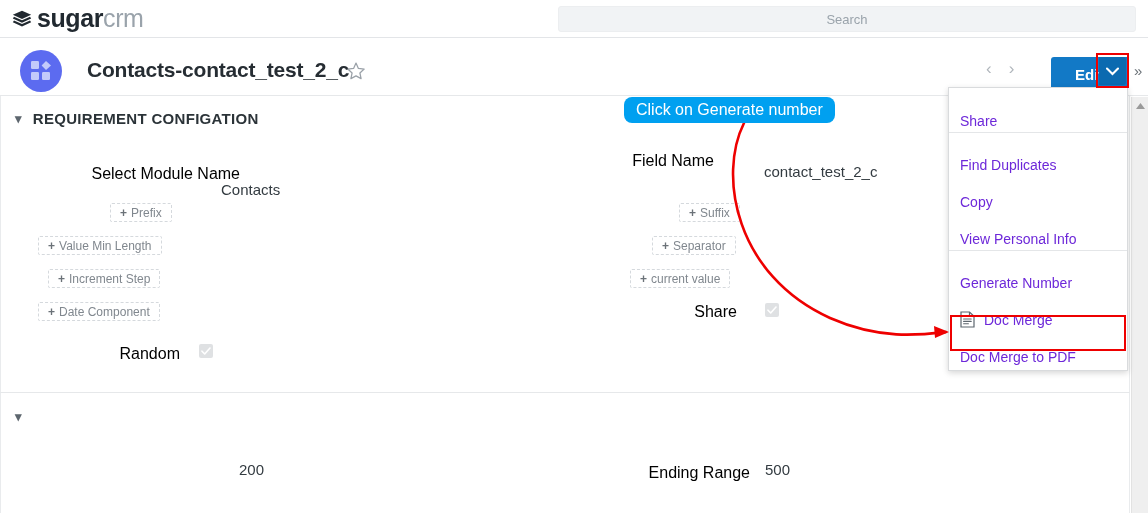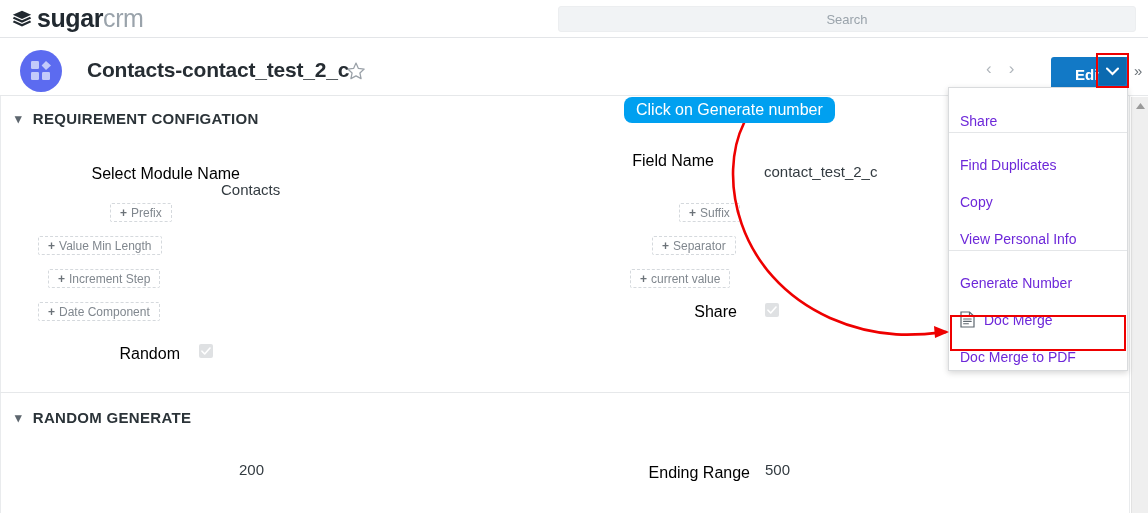--- a/index.html
+++ b/index.html
@@ -256,21 +256,20 @@
   <div class="chk" style="left:765px; top:303px;">
     <svg width="10" height="10" viewBox="0 0 10 10">
       <path d="M1 5.2 L3.7 8 L9 2" fill="none" stroke="#ffffff" stroke-width="1.6" stroke-linecap="round" stroke-linejoin="round"></path>
     </svg>
   </div>
 
   <div class="divider" style="top:392px;"></div>
 
   <div class="section-hd" style="left:15px; top:409px;">
     <span class="caret-dn">▾</span>
-    <span>RANDOM GENERATE</span>
   </div>
 
   <div class="field" style="left:199px; top:461px;margin-left:40px;">
     <span class="fvalue">200</span>
   </div>
 
   <div class="field" style="left:568px; top:464px; width:182px; justify-content:flex-end;">
     <span class="flabel">Ending Range</span>
   </div>
   <div class="field" style="left:765px; top:461px;">

